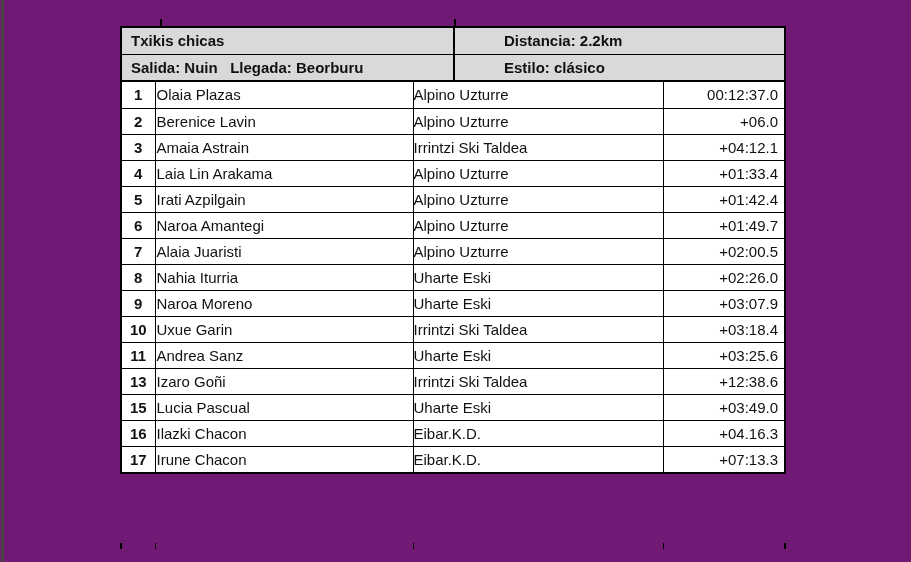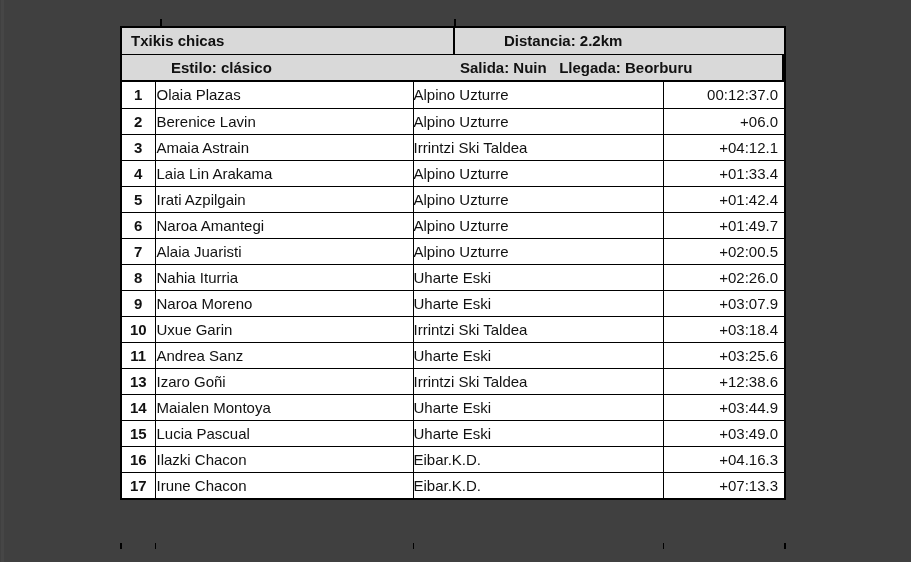--- a/index.html
+++ b/index.html
@@ -5,21 +5,21 @@
   * { margin: 0; padding: 0; box-sizing: border-box; }
   html, body { background: #ffffff; }
   body {
     font-family: "Liberation Sans", "DejaVu Sans", sans-serif;
     color: #111111;
   }
   .stage {
     position: relative;
     width: 911px;
     height: 562px;
-    background: #404040;
+    background: #701a75;
     overflow: hidden;
   }
   .edge-line {
     position: absolute;
     left: 1px;
     top: 0;
     width: 3px;
     height: 562px;
     background: #464646;
   }
@@ -96,22 +96,22 @@
   <div class="stub stub-top-2"></div>
 
   <div class="table-wrap">
 
     <div class="hdr-row hdr-row-1">
       <div class="hdr-cell hdr-cell-left">Txikis chicas</div>
       <div class="hdr-cell hdr-cell-right">Distancia: 2.2km</div>
     </div>
 
     <div class="hdr-row hdr-row-2">
+      <div class="hdr-cell hdr-cell-left">Salida: Nuin   Llegada: Beorburu</div>
       <div class="hdr-cell hdr-cell-right">Estilo: clásico</div>
-      <div class="hdr-cell hdr-cell-left">Salida: Nuin   Llegada: Beorburu</div>
     </div>
 
     <table class="results">
       <colgroup>
         <col style="width:33px">
         <col style="width:258px">
         <col style="width:250px">
         <col style="width:121px">
       </colgroup>
       <tbody id="rows-body">
@@ -193,26 +193,20 @@
   </tr>
 
 
   <tr>
     <td class="pos">13</td>
     <td class="name">Izaro Goñi</td>
     <td class="club">Irrintzi Ski Taldea</td>
     <td class="time">+12:38.6</td>
   </tr>
 
-  <tr>
-    <td class="pos">14</td>
-    <td class="name">Maialen Montoya</td>
-    <td class="club">Uharte Eski</td>
-    <td class="time">+03:44.9</td>
-  </tr>
 
   <tr>
     <td class="pos">15</td>
     <td class="name">Lucia Pascual</td>
     <td class="club">Uharte Eski</td>
     <td class="time">+03:49.0</td>
   </tr>
 
   <tr>
     <td class="pos">16</td>

